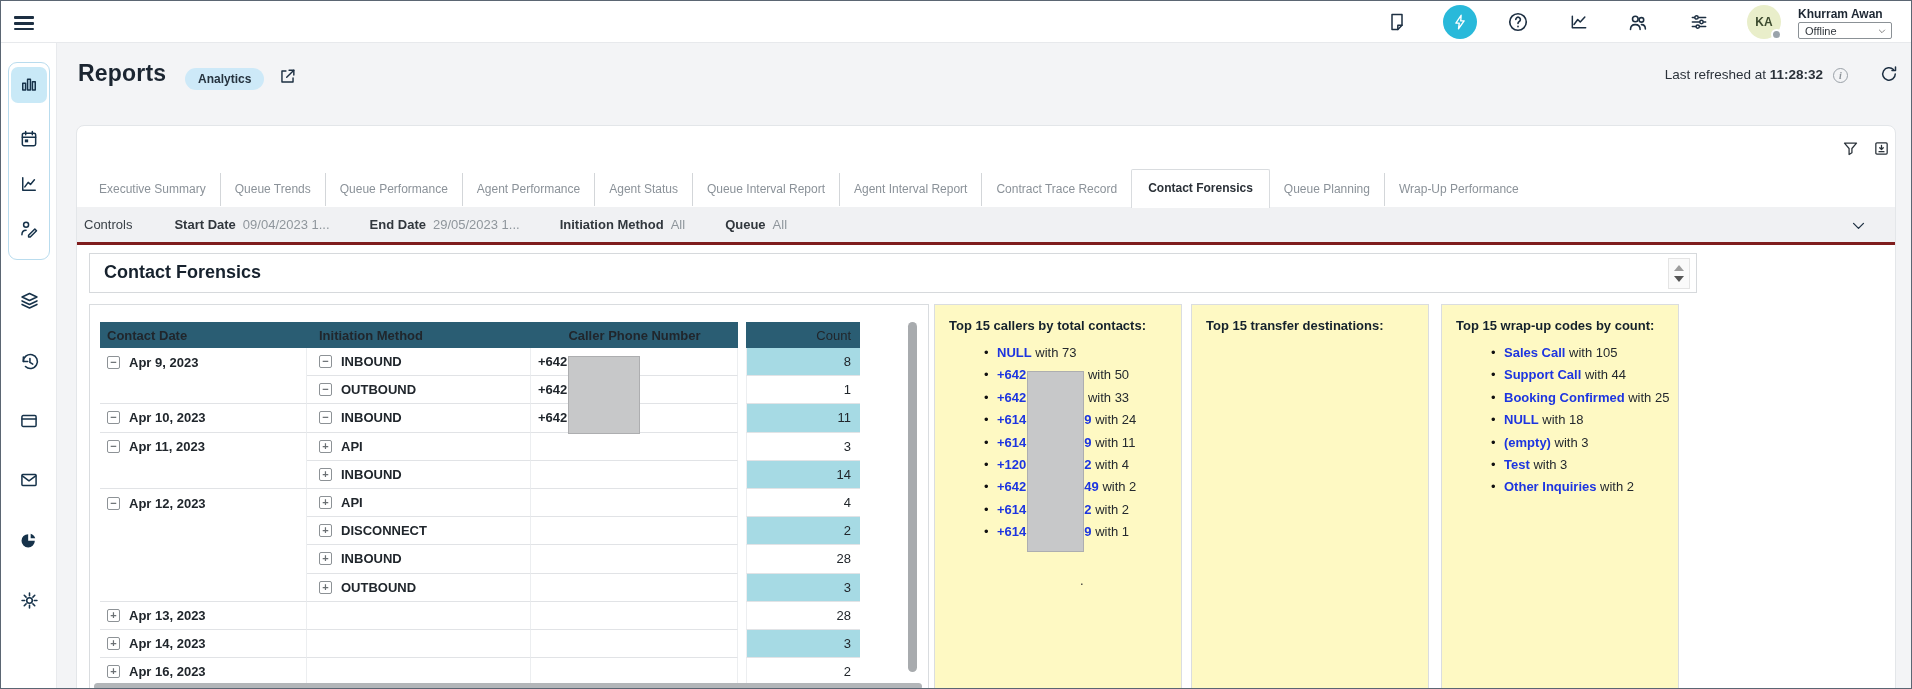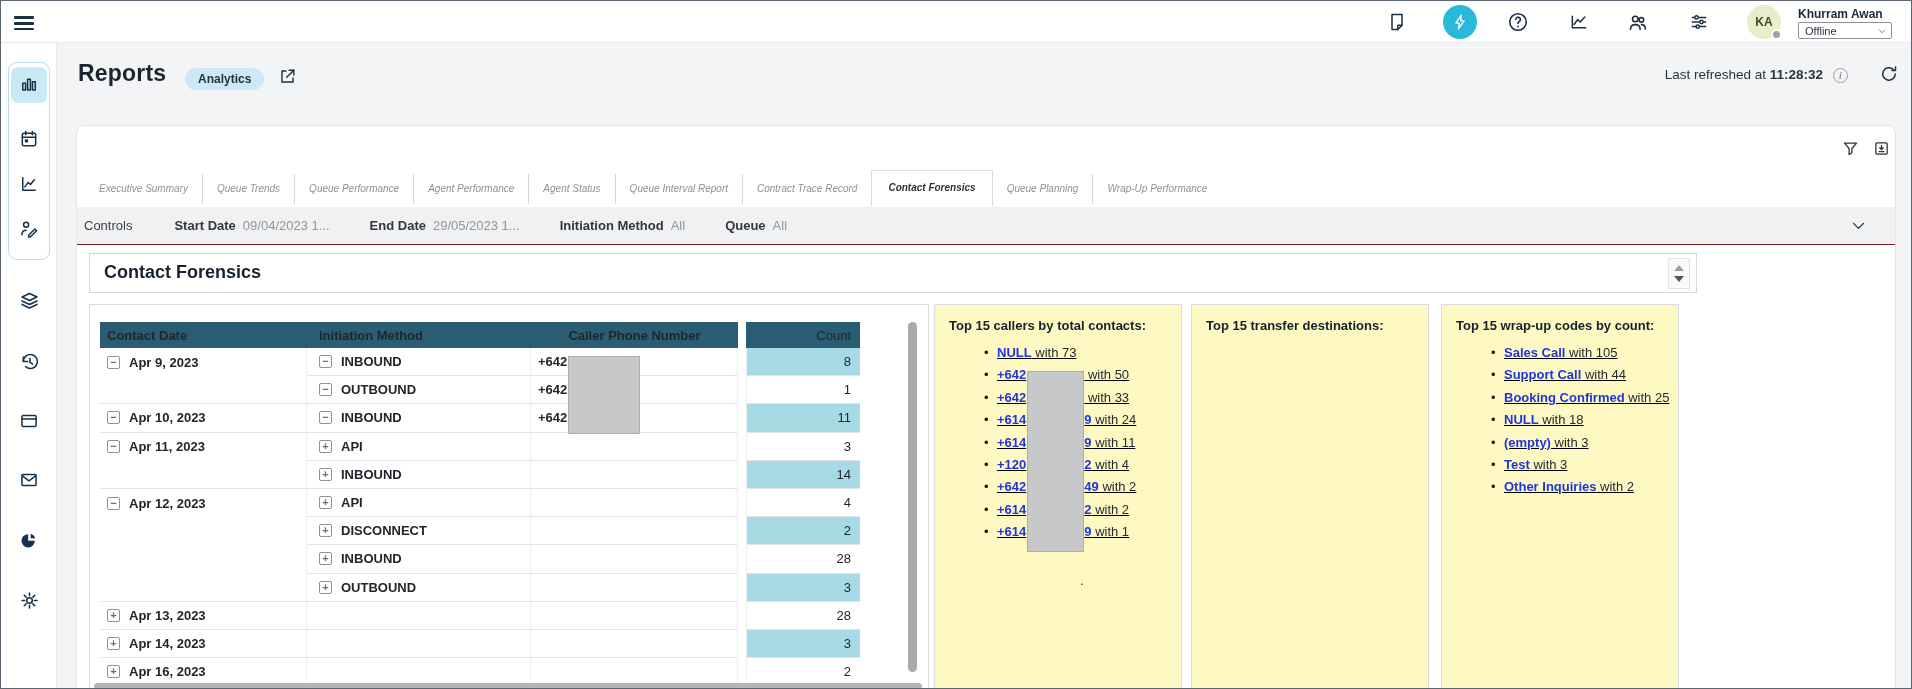--- a/index.html
+++ b/index.html
@@ -38,27 +38,27 @@
   .refico { position:absolute; left:1878px; top:63px; cursor:pointer; }
 
   
   .card { position:absolute; left:75px; top:124px; width:1820px; height:565px; background:#fff; border:1px solid #e3e6e9; border-radius:8px 8px 0 0; }
   .toolicon { position:absolute; cursor:pointer; }
   .fltr { left:1841px; top:139px; }
   .dnld { left:1872px; top:139px; }
 
   
   .tabs { position:absolute; left:84px; top:170px; height:36px; display:flex; align-items:center; z-index:6; }
-  .tab { padding:9px 14px 10px; font-size:10px; color:#8b9299; white-space:nowrap; cursor:pointer;font-style:italic; }
+  .tab { padding:9px 14px 10px; font-size:12px; color:#8b9299; white-space:nowrap; cursor:pointer; }
   .tab + .tab { border-left:1px solid #d3d6d9; }
   .tab.active { background:#fff; border:1px solid #d9dcdf; border-bottom:none; border-radius:2px 2px 0 0; color:#2b3138; font-weight:700; padding:11px 16px 13px; margin-top:-2px; }
   .tab.active + .tab { border-left:none; }
 
   
-  .controls-bar { position:absolute; left:76px; top:206px; width:1818px; height:38px; background:#f0f1f3; border-bottom:1px solid #7f1d1d; display:flex; align-items:center; padding-left:7px; z-index:5; }
+  .controls-bar { position:absolute; left:76px; top:206px; width:1818px; height:38px; background:#f0f1f3; border-bottom:3px solid #7f1d1d; display:flex; align-items:center; padding-left:7px; z-index:5; }
   .clabel { font-size:13px; color:#3a4147; margin-right:42px; }
   .fgroup { display:flex; align-items:center; margin-right:40px; cursor:pointer; }
   .fgroup b { font-size:13px; color:#31373d; font-weight:700; margin-right:7px; }
   .fgroup span { font-size:13px; color:#8f969c; }
   .chev { position:absolute; right:28px; top:10px; cursor:pointer; }
 
   
   .section-box { position:absolute; left:88px; top:252px; width:1608px; height:40px; background:#fff; border:1px solid #d6d9dc; }
   .section-box h2 { position:absolute; left:14px; top:8px; font-size:18px; font-weight:800; color:#17222e; }
   .spin { position:absolute; right:6px; top:4px; width:22px; height:31px; background:#fafafa; border:1px solid #e4e4e4; display:flex; flex-direction:column; align-items:center; justify-content:center; gap:5px; cursor:pointer; }
@@ -89,21 +89,21 @@
   .redact { position:absolute; background:#c7c8c9; border:1px solid #adaeb0; z-index:8; }
   .redact.t { left:478px; top:51px; width:72px; height:78px; }
   .redact.p { left:92px; top:66px; width:57px; height:181px; }
 
   
   .panel { position:absolute; top:303px; height:386px; background:#fef9c3; border:1px solid #dadde0; border-bottom:none; }
   .p1 { left:933px; width:248px; }
   .p2 { left:1190px; width:238px; }
   .p3 { left:1440px; width:238px; }
   .panel h3 { margin:13px 0 0 14px; font-size:13px; font-weight:800; color:#14212c; }
-  .panel ul { list-style:none; margin-top:9px; padding-left:62px;text-decoration:underline; }
+  .panel ul { list-style:none; margin-top:9px; padding-left:62px; }
   .panel li { position:relative; line-height:22.4px; font-size:13px; color:#24292e; white-space:nowrap; }
   .panel li::before { content:"•"; position:absolute; left:-13px; color:#111; }
   .lnk { color:#1d35e0; font-weight:700; cursor:pointer; }
   .rspace { display:inline-block; width:58px; }
   .fdot { position:absolute; left:145px; top:268px; font-size:13px; color:#333; }
 </style>
 </head>
 <body>
 
 <div id="app">
@@ -272,20 +272,21 @@
       </svg>
   </span>
 
   <div class="tabs">
       <div class="tab">Executive Summary</div>
       <div class="tab">Queue Trends</div>
       <div class="tab">Queue Performance</div>
       <div class="tab">Agent Performance</div>
       <div class="tab">Agent Status</div>
       <div class="tab">Queue Interval Report</div>
+      <div class="tab">Agent Interval Report</div>
       <div class="tab">Contract Trace Record</div>
       <div class="tab active">Contact Forensics</div>
       <div class="tab">Queue Planning</div>
       <div class="tab">Wrap-Up Performance</div>
     </div>
 
   <div class="controls-bar">
     <span class="clabel">Controls</span>
     <div style="display:flex" id="filters">
         <div class="fgroup">

